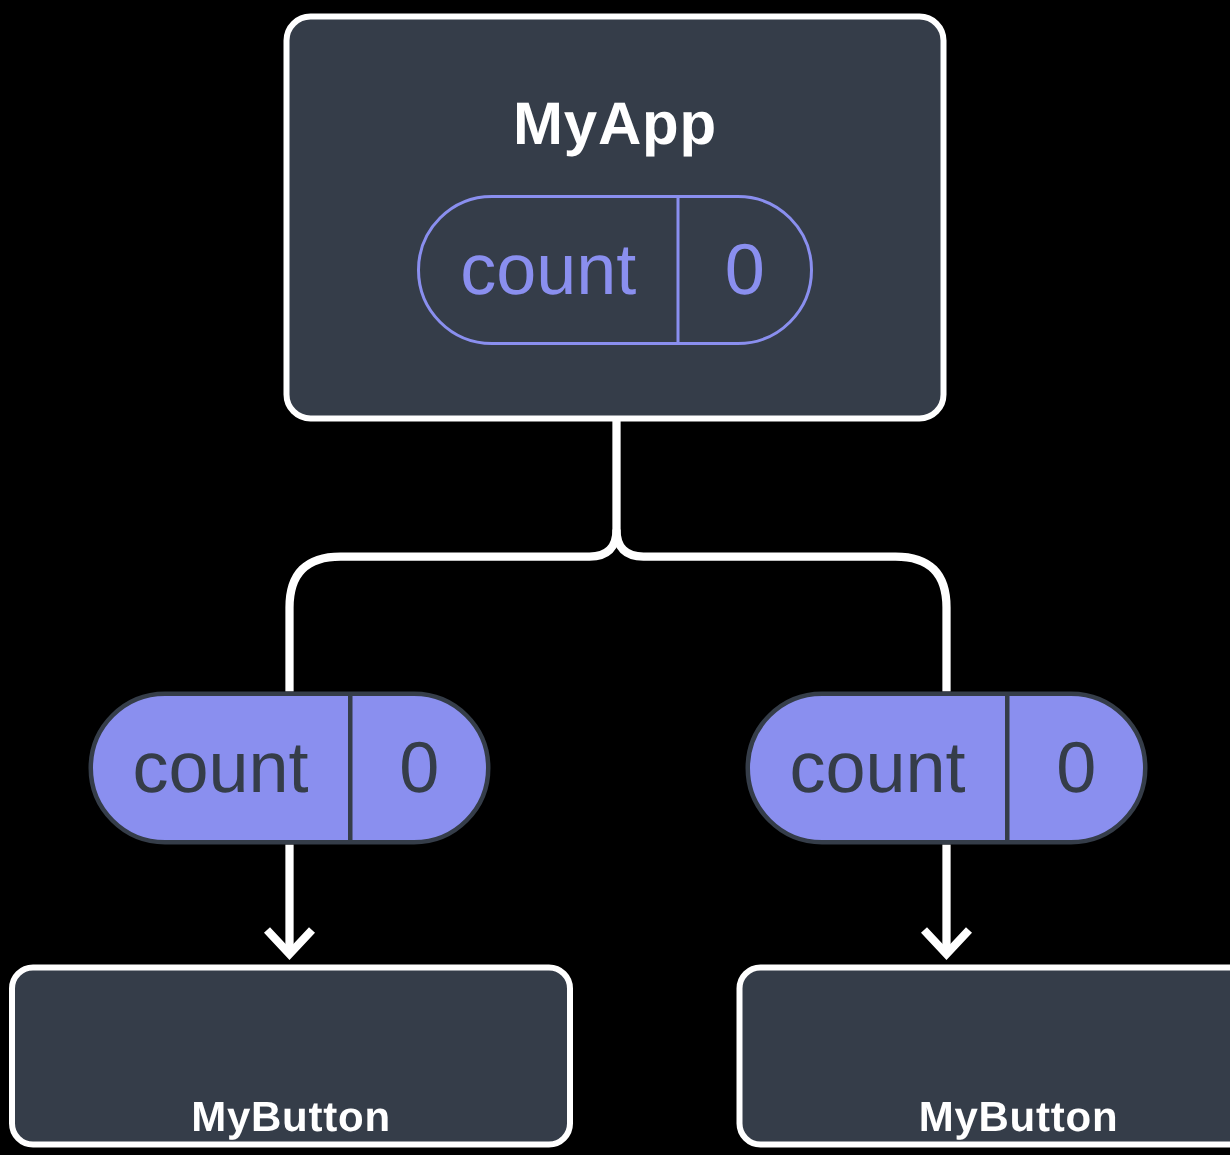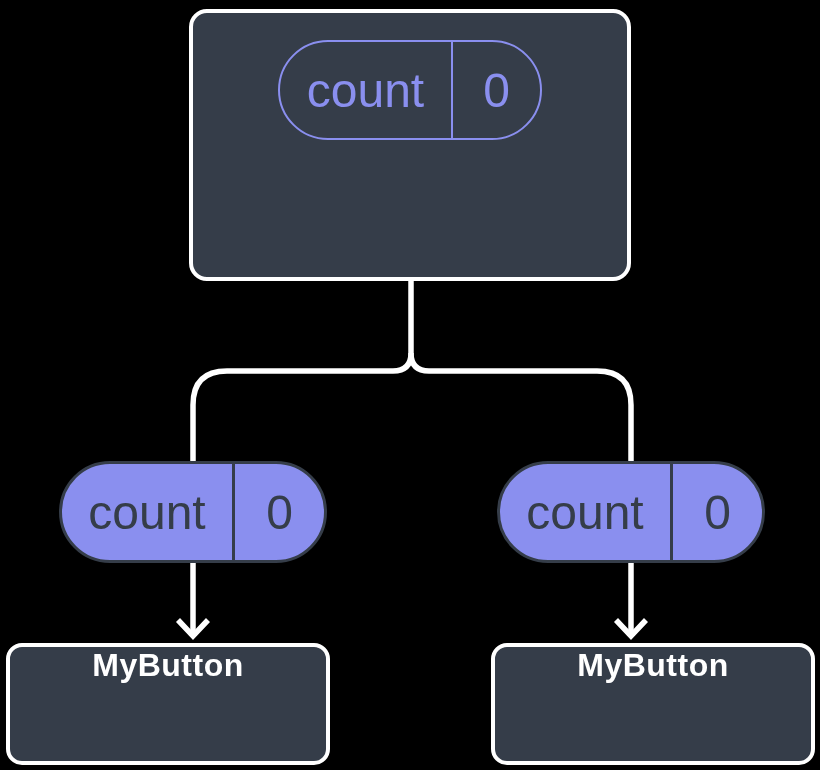--- a/index.html
+++ b/index.html
@@ -83,26 +83,26 @@
     box-sizing: border-box;
   }
   .prop-pill .cell-label { width: 170px; }
   .prop-pill .cell-value {
     flex: 1;
     border-left: 3px solid var(--card-bg, #353D49);
   }
   .prop-left  { left: 59px;  top: 461px; }
   .prop-right { left: 497px; top: 461px; }
   .btn-card {
-    width: 324px; height: 122px;
+    width: 376px; height: 122px;
     border-radius: 16px;
     display: flex;
-    align-items: flex-start;
+    align-items: flex-end;
     justify-content: center;
-    font-size: 32px;
+    font-size: 28px;
     font-weight: 700;
     letter-spacing: 0.5px;
     color: var(--text-light, #ffffff);
   }
   .btn-left  { left: 6px;   top: 643px; }
   .btn-right { left: 491px; top: 643px; }
 </style>
 </head>
 <body>
 
@@ -111,20 +111,21 @@
   <svg class="svg-layer" viewBox="0 0 820 770" xmlns="http://www.w3.org/2000/svg">
     <path d="M411 277 L411 353 Q411 371 393 371 L227 371 Q193 371 193 405 L193 461"></path>
     <path d="M411 353 Q411 371 429 371 L597 371 Q631 371 631 405 L631 461"></path>
     <path d="M193 563 L193 634"></path>
     <path d="M178 620 L193 636 L208 620"></path>
     <path d="M631 563 L631 634"></path>
     <path d="M616 620 L631 636 L646 620"></path>
   </svg>
 
   <div class="card app-card">
+    <div class="app-title">MyApp</div>
     <div class="pill state-pill">
       <div class="cell cell-label">count</div>
       <div class="cell cell-value">0</div>
     </div>
   </div>
 
   <div class="pill prop-pill prop-left">
     <div class="cell cell-label">count</div>
     <div class="cell cell-value">0</div>
   </div>

